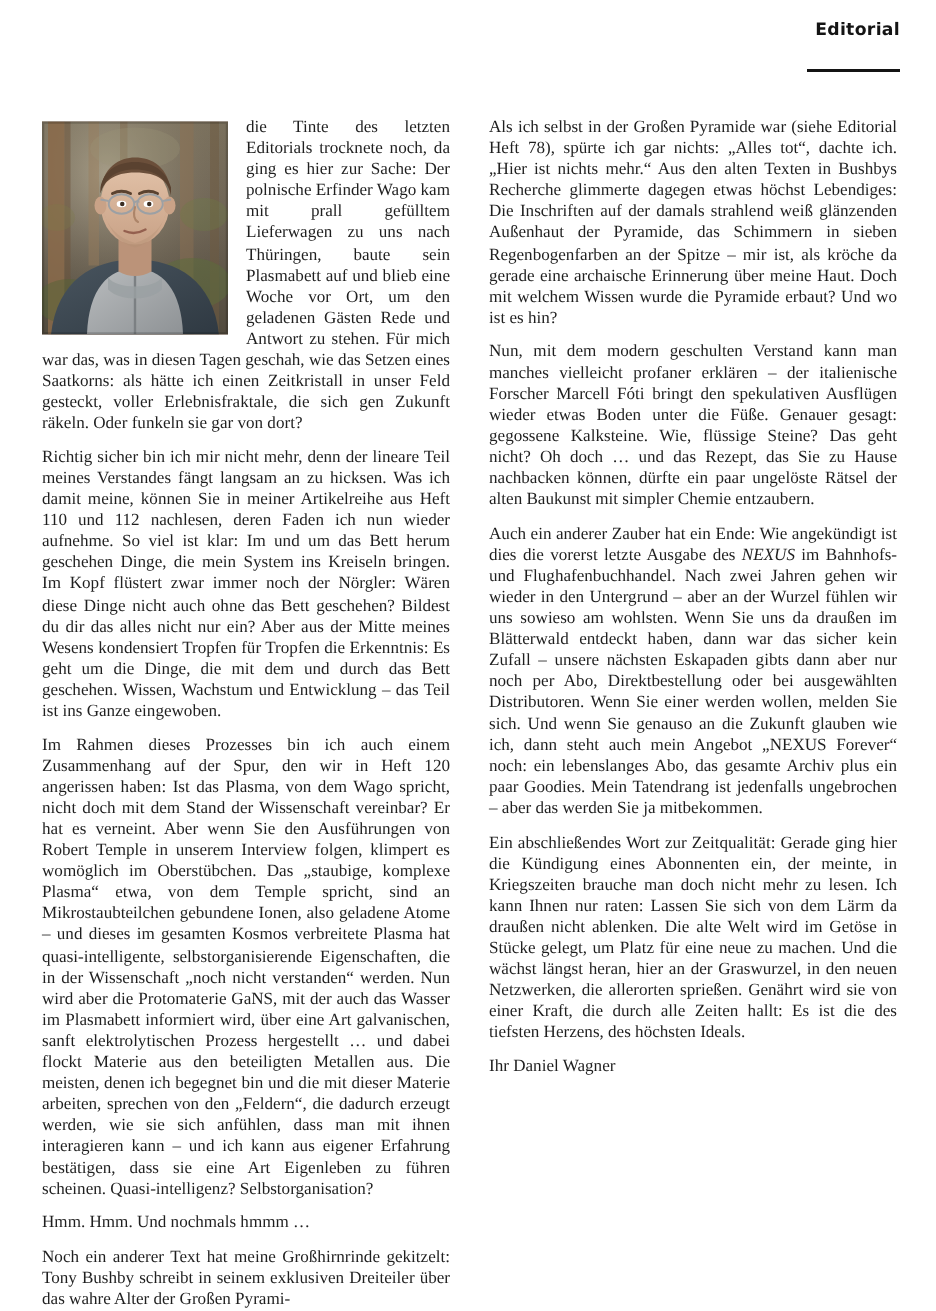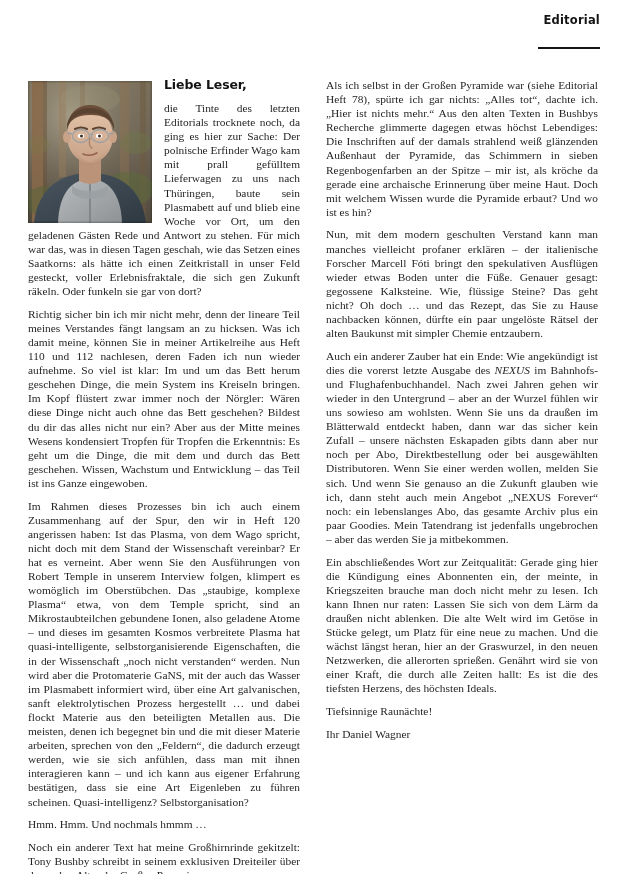--- a/index.html
+++ b/index.html
@@ -187,34 +187,32 @@
         <path d="M62 57 q-2 8 2 10" stroke="#ad8569" stroke-width="1.4" fill="none" stroke-linecap="round"></path>
 
         <path d="M55 73 q7 3 14 -1" stroke="#94604f" stroke-width="1.6" fill="none" stroke-linecap="round"></path>
 
         <path d="M41 60 q4 16 21 21 q17 -5 21 -21 q-6 20 -21 24 q-15 -4 -21 -24 Z" fill="#b28e73" opacity="0.35"></path>
 
         <rect x="0" y="0" width="124" height="142" fill="none" stroke="#000000" stroke-opacity="0.18" stroke-width="3"></rect>
       </svg>
     </div>
 
-    <h1 class="dear-reader">Liebe Leser,</h1>
 
     <p class="body">die Tinte des letzten Editorials trocknete noch, da ging es hier zur Sache: Der polnische Erfinder Wago kam mit prall gefülltem Lieferwagen zu uns nach Thüringen, baute sein Plasmabett auf und blieb eine Woche vor Ort, um den geladenen Gästen Rede und Antwort zu stehen. Für mich war das, was in diesen Tagen geschah, wie das Setzen eines Saatkorns: als hätte ich einen Zeitkristall in unser Feld gesteckt, voller Erlebnisfraktale, die sich gen Zukunft räkeln. Oder funkeln sie gar von dort?</p>
     <p class="body">Richtig sicher bin ich mir nicht mehr, denn der lineare Teil meines Verstandes fängt langsam an zu hicksen. Was ich damit meine, können Sie in meiner Artikelreihe aus Heft 110 und 112 nachlesen, deren Faden ich nun wieder aufnehme. So viel ist klar: Im und um das Bett herum geschehen Dinge, die mein System ins Kreiseln bringen. Im Kopf flüstert zwar immer noch der Nörgler: Wären diese Dinge nicht auch ohne das Bett geschehen? Bildest du dir das alles nicht nur ein? Aber aus der Mitte meines Wesens kondensiert Tropfen für Tropfen die Erkenntnis: Es geht um die Dinge, die mit dem und durch das Bett geschehen. Wissen, Wachstum und Entwicklung – das Teil ist ins Ganze eingewoben.</p>
     <p class="body">Im Rahmen dieses Prozesses bin ich auch einem Zusammenhang auf der Spur, den wir in Heft 120 angerissen haben: Ist das Plasma, von dem Wago spricht, nicht doch mit dem Stand der Wissenschaft vereinbar? Er hat es verneint. Aber wenn Sie den Ausführungen von Robert Temple in unserem Interview folgen, klimpert es womöglich im Oberstübchen. Das „staubige, komplexe Plasma“ etwa, von dem Temple spricht, sind an Mikrostaubteilchen gebundene Ionen, also geladene Atome – und dieses im gesamten Kosmos verbreitete Plasma hat quasi-intelligente, selbstorganisierende Eigenschaften, die in der Wissenschaft „noch nicht verstanden“ werden. Nun wird aber die Protomaterie GaNS, mit der auch das Wasser im Plasmabett informiert wird, über eine Art galvanischen, sanft elektrolytischen Prozess hergestellt … und dabei flockt Materie aus den beteiligten Metallen aus. Die meisten, denen ich begegnet bin und die mit dieser Materie arbeiten, sprechen von den „Feldern“, die dadurch erzeugt werden, wie sie sich anfühlen, dass man mit ihnen interagieren kann – und ich kann aus eigener Erfahrung bestätigen, dass sie eine Art Eigenleben zu führen scheinen. Quasi-intelligenz? Selbstorganisation?</p>
     <p class="body">Hmm. Hmm. Und nochmals hmmm …</p>
     <p class="body">Noch ein anderer Text hat meine Großhirnrinde gekitzelt: Tony Bushby schreibt in seinem exklusiven Dreiteiler über das wahre Alter der Großen Pyrami-</p>
   </div>
 
   <div class="col col-right">
     <p class="body">Als ich selbst in der Großen Pyramide war (siehe Editorial Heft 78), spürte ich gar nichts: „Alles tot“, dachte ich. „Hier ist nichts mehr.“ Aus den alten Texten in Bushbys Recherche glimmerte dagegen etwas höchst Lebendiges: Die Inschriften auf der damals strahlend weiß glänzenden Außenhaut der Pyramide, das Schimmern in sieben Regenbogenfarben an der Spitze – mir ist, als kröche da gerade eine archaische Erinnerung über meine Haut. Doch mit welchem Wissen wurde die Pyramide erbaut? Und wo ist es hin?</p>
     <p class="body">Nun, mit dem modern geschulten Verstand kann man manches vielleicht profaner erklären – der italienische Forscher Marcell Fóti bringt den spekulativen Ausflügen wieder etwas Boden unter die Füße. Genauer gesagt: gegossene Kalksteine. Wie, flüssige Steine? Das geht nicht? Oh doch … und das Rezept, das Sie zu Hause nachbacken können, dürfte ein paar ungelöste Rätsel der alten Baukunst mit simpler Chemie entzaubern.</p>
 
     <p class="body"><span>Auch ein anderer Zauber hat ein Ende: Wie angekündigt ist dies die vorerst letzte Ausgabe des </span><i>NEXUS</i><span> im Bahnhofs- und Flughafenbuchhandel. Nach zwei Jahren gehen wir wieder in den Untergrund – aber an der Wurzel fühlen wir uns sowieso am wohlsten. Wenn Sie uns da draußen im Blätterwald entdeckt haben, dann war das sicher kein Zufall – unsere nächsten Eskapaden gibts dann aber nur noch per Abo, Direktbestellung oder bei ausgewählten Distributoren. Wenn Sie einer werden wollen, melden Sie sich. Und wenn Sie genauso an die Zukunft glauben wie ich, dann steht auch mein Angebot „NEXUS Forever“ noch: ein lebenslanges Abo, das gesamte Archiv plus ein paar Goodies. Mein Tatendrang ist jedenfalls ungebrochen – aber das werden Sie ja mitbekommen.</span></p>
 
     <p class="body">Ein abschließendes Wort zur Zeitqualität: Gerade ging hier die Kündigung eines Abonnenten ein, der meinte, in Kriegszeiten brauche man doch nicht mehr zu lesen. Ich kann Ihnen nur raten: Lassen Sie sich von dem Lärm da draußen nicht ablenken. Die alte Welt wird im Getöse in Stücke gelegt, um Platz für eine neue zu machen. Und die wächst längst heran, hier an der Graswurzel, in den neuen Netzwerken, die allerorten sprießen. Genährt wird sie von einer Kraft, die durch alle Zeiten hallt: Es ist die des tiefsten Herzens, des höchsten Ideals.</p>
 
-    <p class="body sign-off">Tiefsinnige Raunächte!</p>
     <p class="body">Ihr Daniel Wagner</p>
   </div>
 
 </div>
 
 </body></html>

